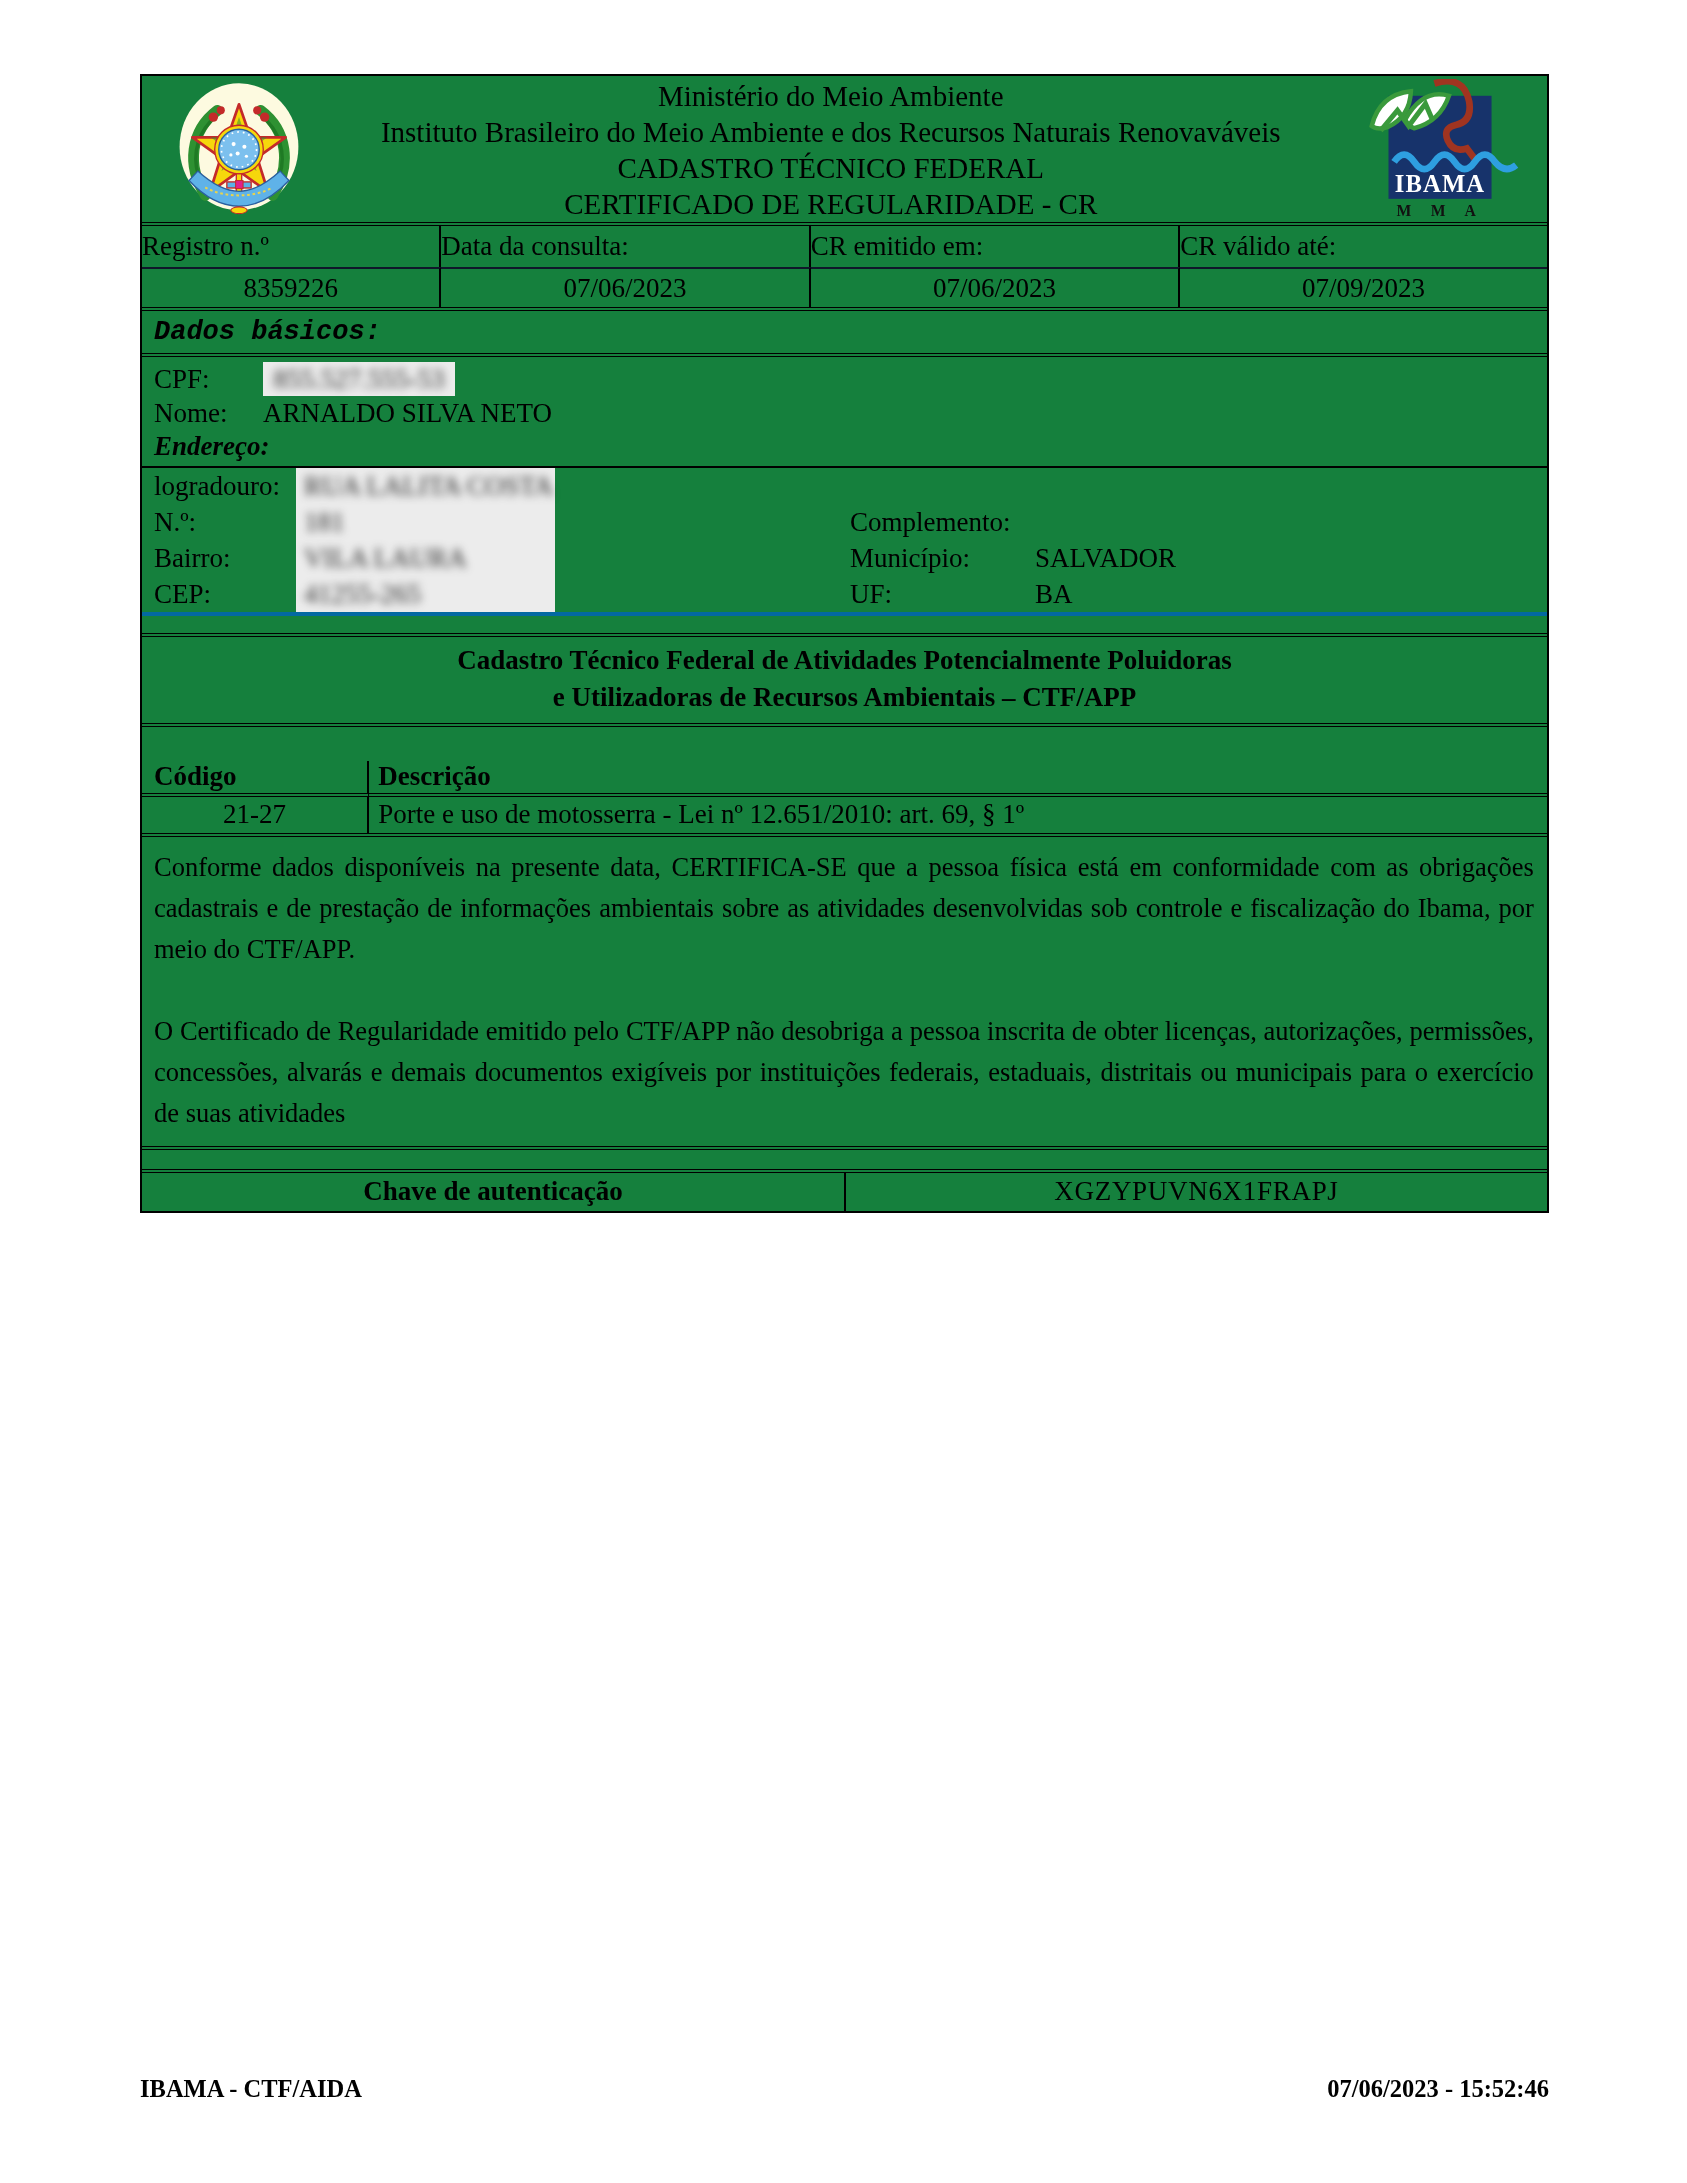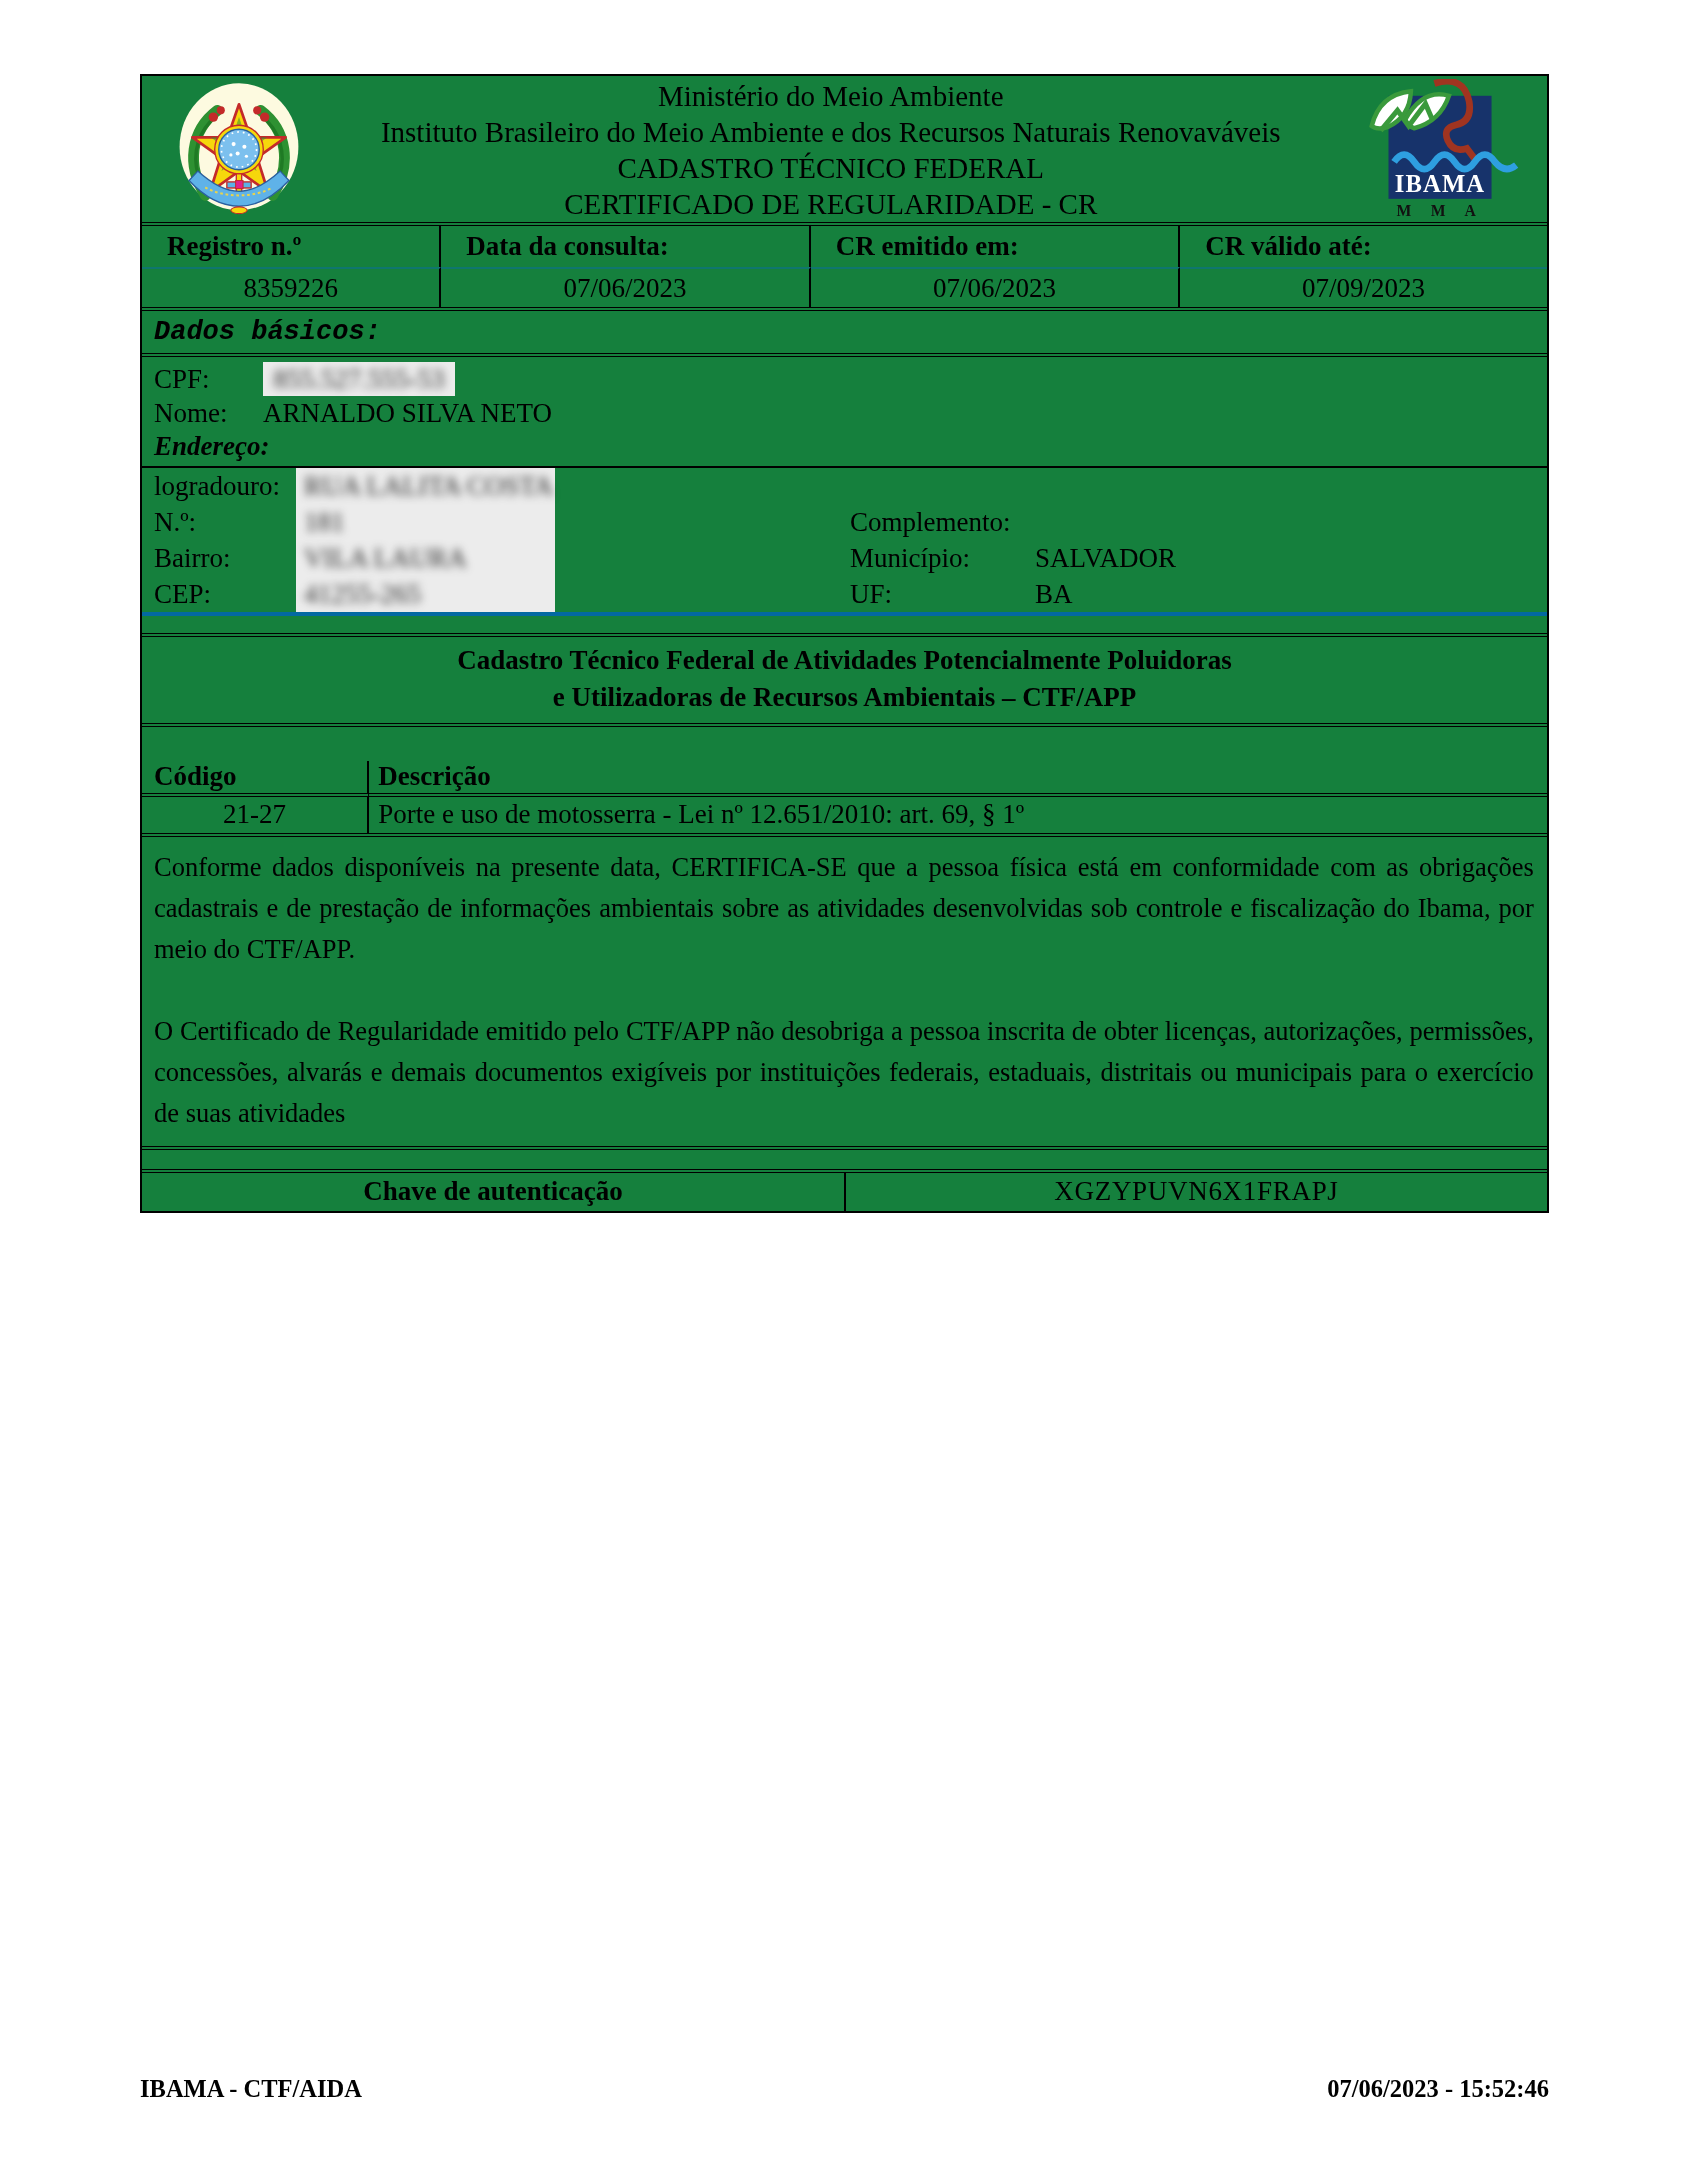--- a/index.html
+++ b/index.html
@@ -22,22 +22,22 @@
   .titles div{white-space:nowrap;}
   .ibama-wrap{flex:none;width:169px;height:140px;margin-right:18.5px;}
 
   
   .reg-grid{display:grid;grid-template-columns:21.3% 26.3% 26.3% 1fr;border-bottom:4.6px double #000;}
   .reg-grid .cell{
     border-right:2px solid #000;height:41px;box-sizing:border-box;
     display:flex;align-items:center;font-size:27px;
   }
   .reg-grid .cell.last{border-right:none;}
-  .reg-grid .hd{font-weight:bold;padding-left:25px;}
-  .reg-grid .val{justify-content:center;border-top:2px solid #0f766e;height:40px;}
+  .reg-grid .hd{font-weight:normal;padding-left:0;}
+  .reg-grid .val{justify-content:center;border-top:2px solid #0f172a;height:40px;}
 
   
   .dados-row{
     font-weight:bold;font-style:italic;font-size:27px;
     padding:6px 0 6px 12px;border-bottom:4.6px double #000;font-family:Liberation Mono, monospace;
   }
   .basic-block{padding:5.3px 0 2.6px 12px;font-size:27px;border-bottom:2px solid #000;}
   .kv{display:flex;line-height:34px;height:34px;align-items:center;}
   .kv .k{width:109px;flex:none;}
   .endereco-line{font-weight:bold;font-style:italic;line-height:33px;height:33px;}

